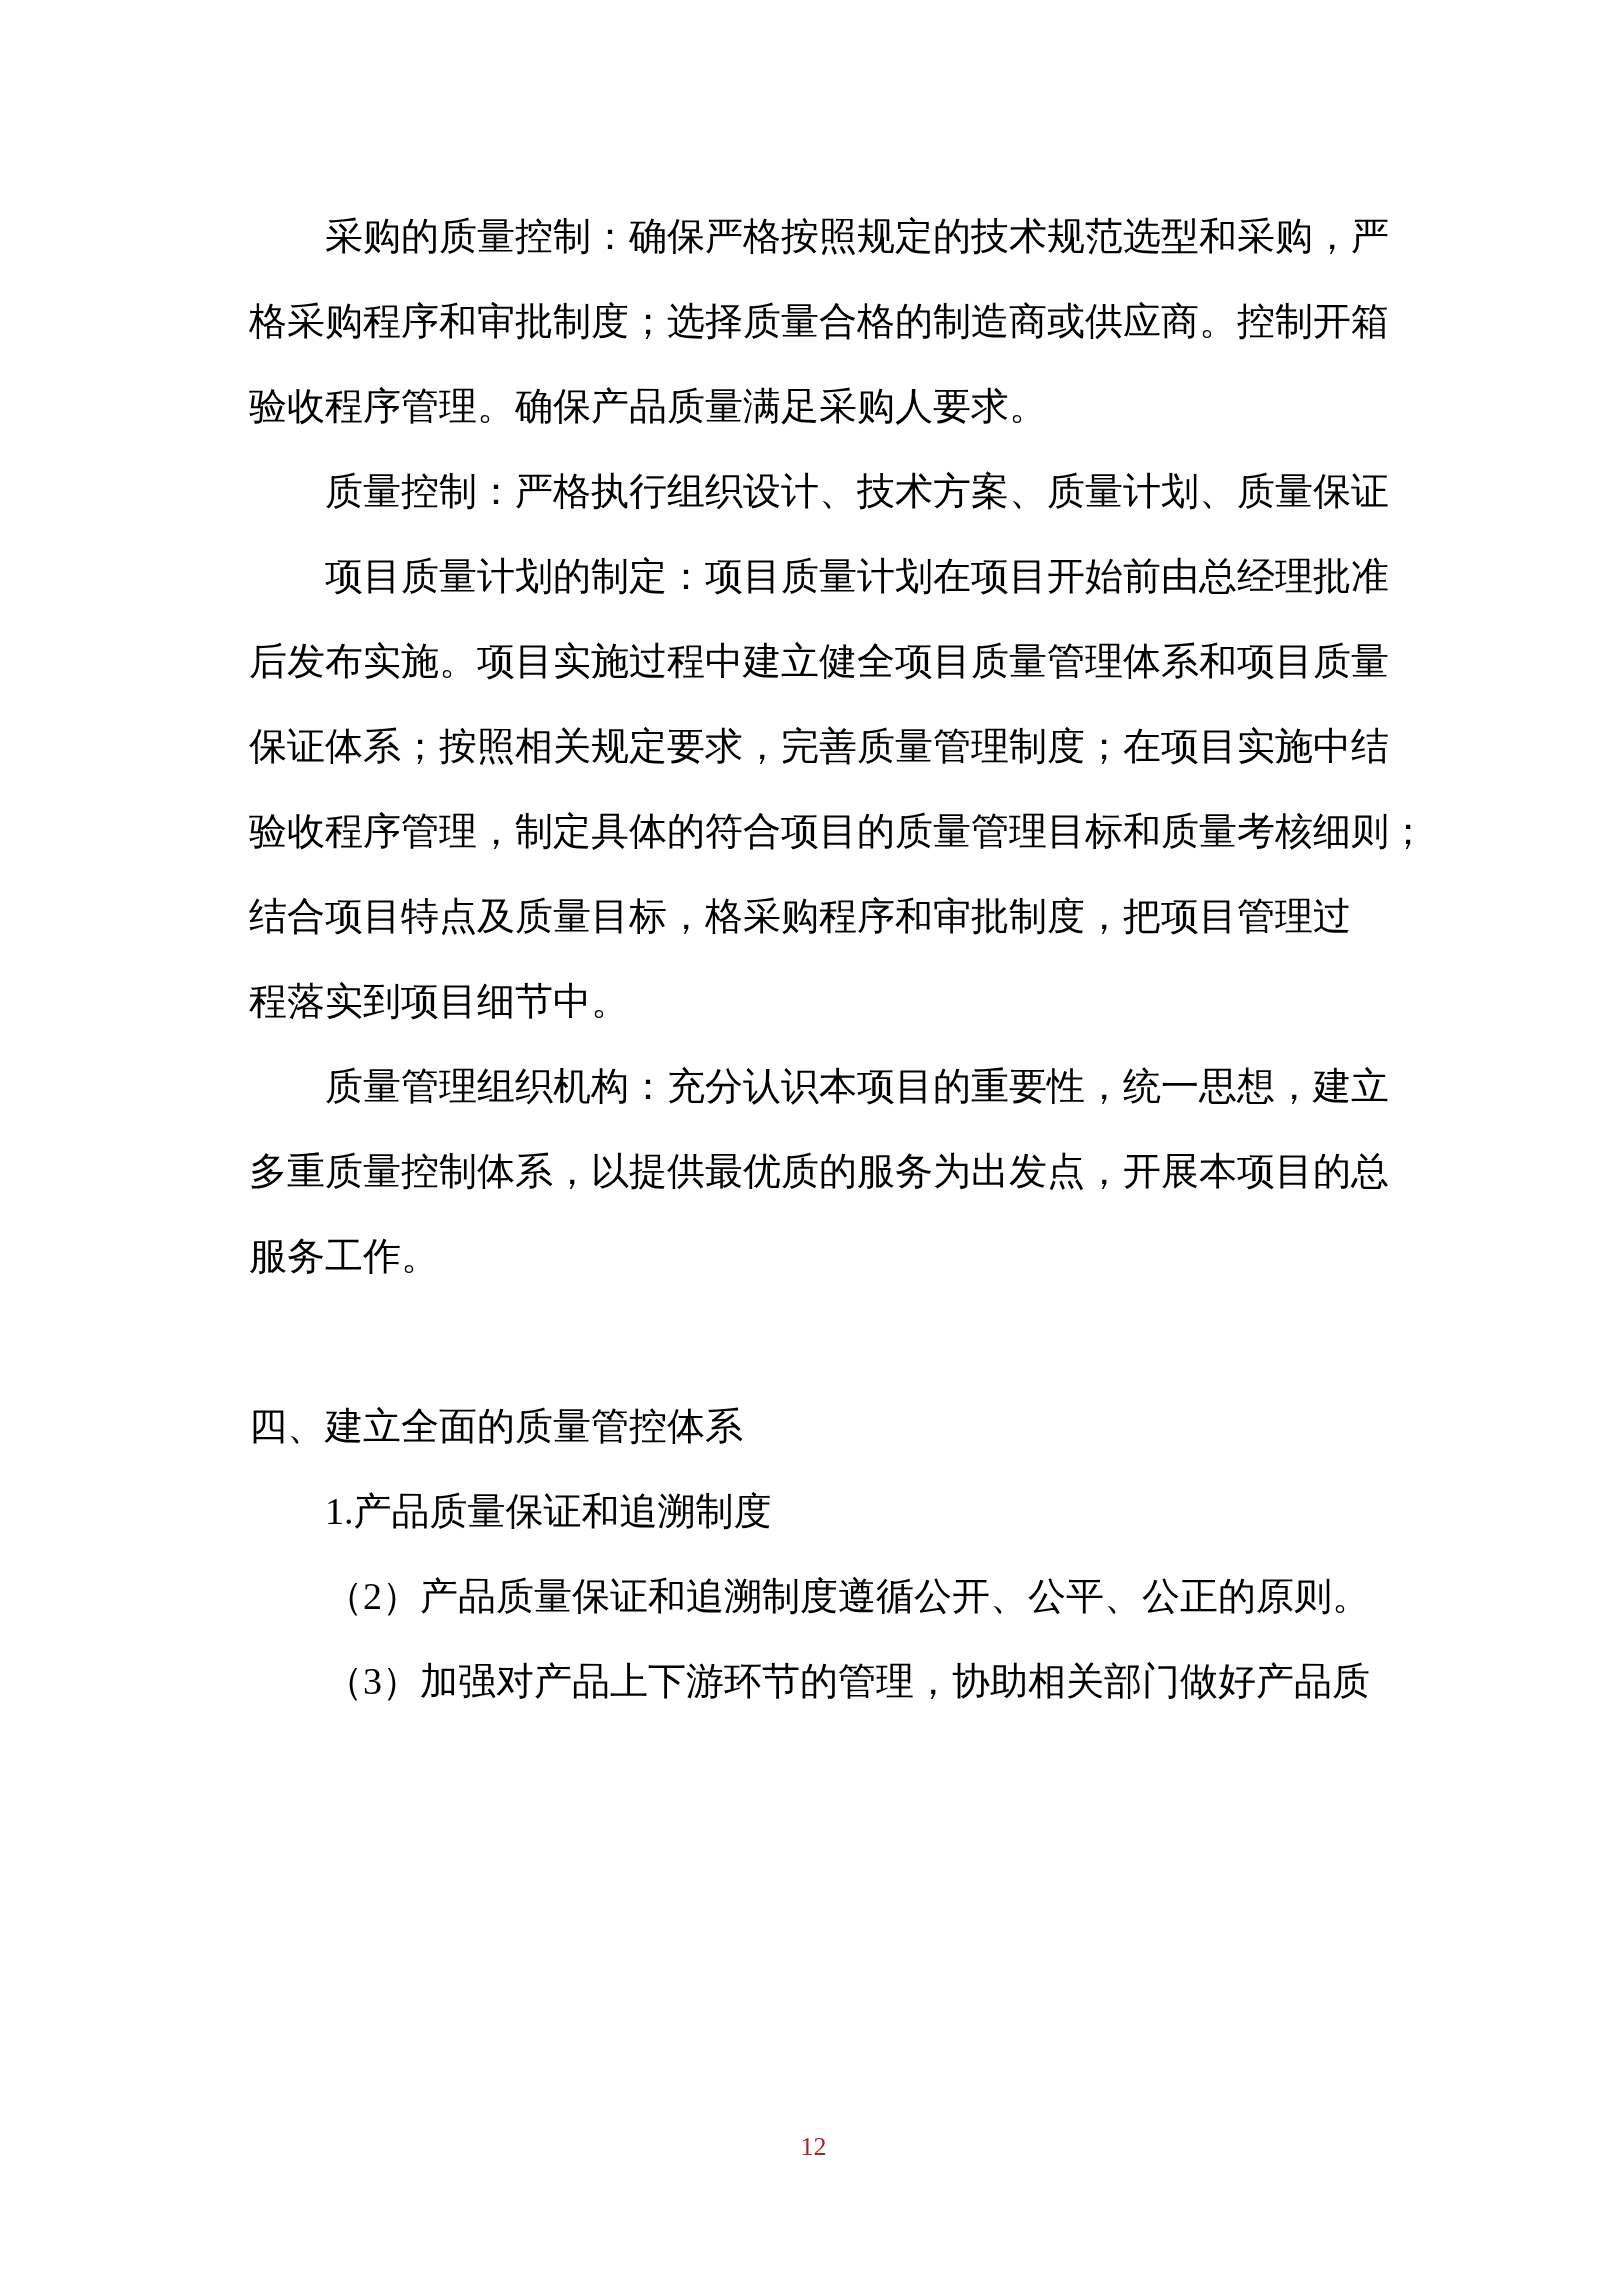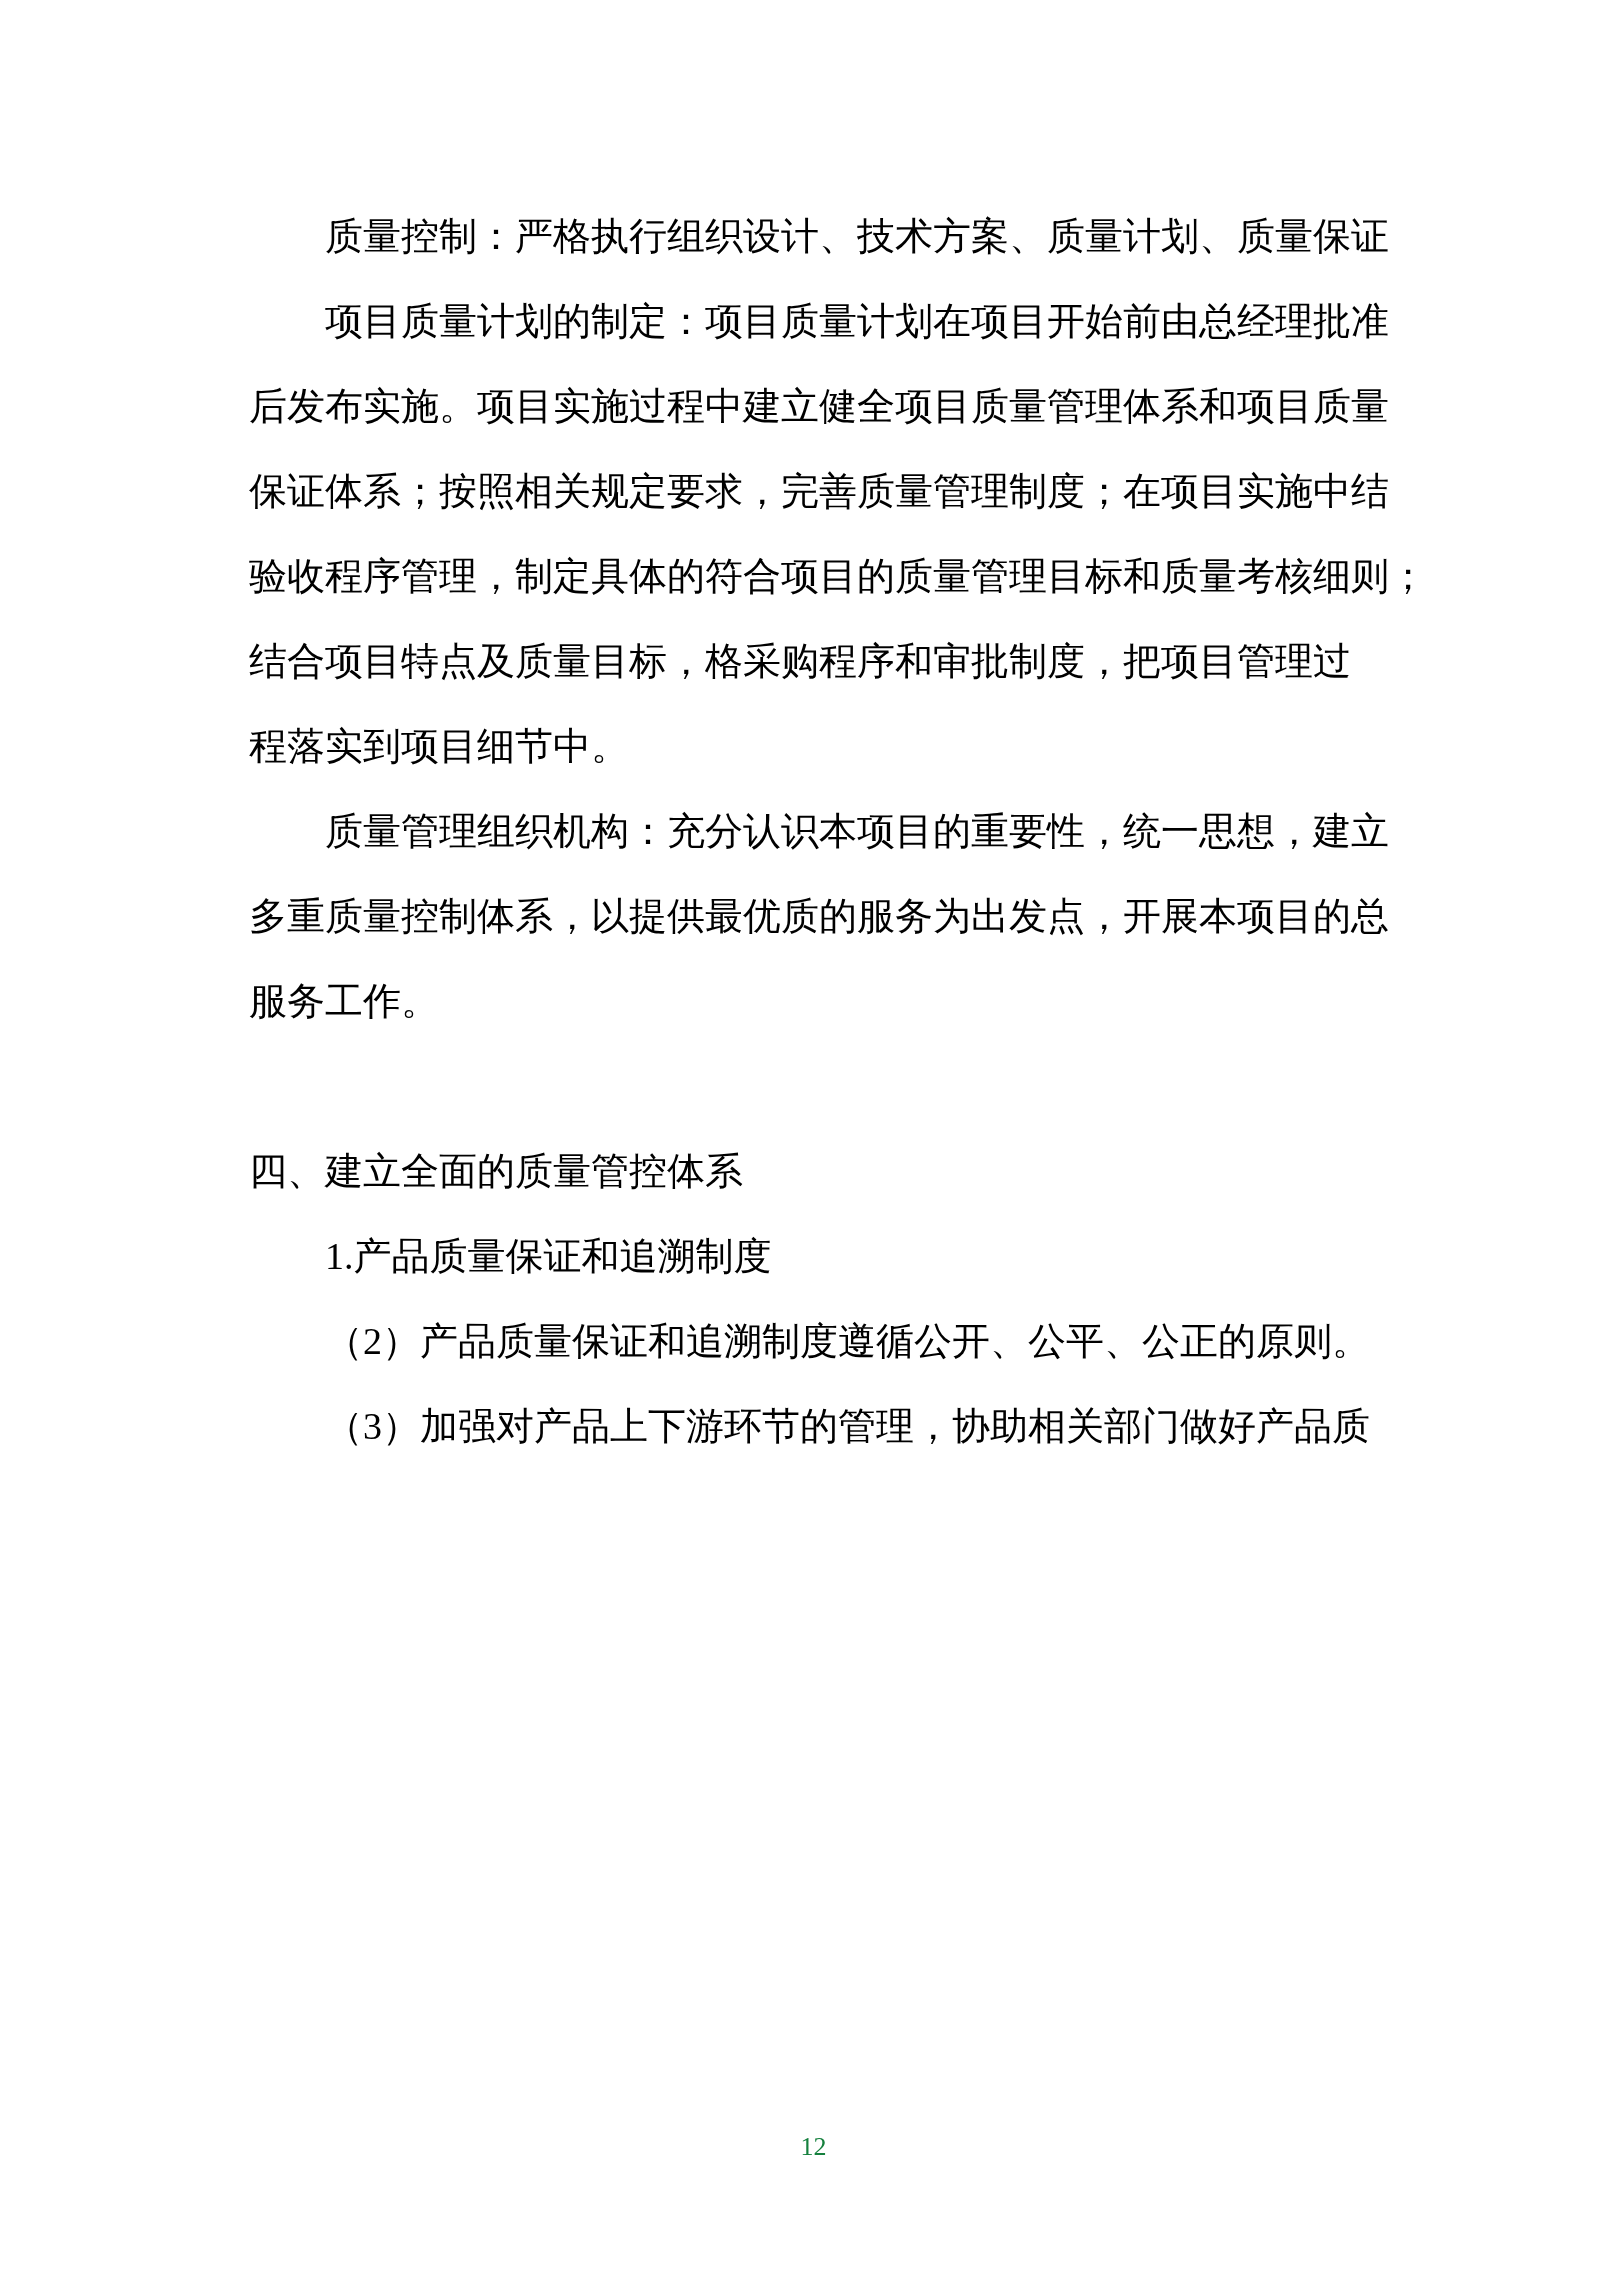--- a/index.html
+++ b/index.html
@@ -36,28 +36,33 @@
     text-indent: 0;
   }
   .footer {
     position: absolute;
     left: 249px;
     top: 2131px;
     width: 1129px;
     text-align: center;
     font-size: 26px;
     line-height: 31px;
-    color: #15803d;
+    color: #b91c1c;
   }
 </style>
 </head>
 <body>
 
 <div class="page">
   <div class="content">
+      <div class="para body">
+        <div class="line first">采购的质量控制：确保严格按照规定的技术规范选型和采购，严</div>
+        <div class="line">格采购程序和审批制度；选择质量合格的制造商或供应商。控制开箱</div>
+        <div class="line">验收程序管理。确保产品质量满足采购人要求。</div>
+      </div>
       <div class="para body">
         <div class="line first">质量控制：严格执行组织设计、技术方案、质量计划、质量保证</div>
       </div>
       <div class="para body">
         <div class="line first">项目质量计划的制定：项目质量计划在项目开始前由总经理批准</div>
         <div class="line">后发布实施。项目实施过程中建立健全项目质量管理体系和项目质量</div>
         <div class="line">保证体系；按照相关规定要求，完善质量管理制度；在项目实施中结</div>
         <div class="line">验收程序管理，制定具体的符合项目的质量管理目标和质量考核细则；</div>
         <div class="line">结合项目特点及质量目标，格采购程序和审批制度，把项目管理过</div>
         <div class="line">程落实到项目细节中。</div>

